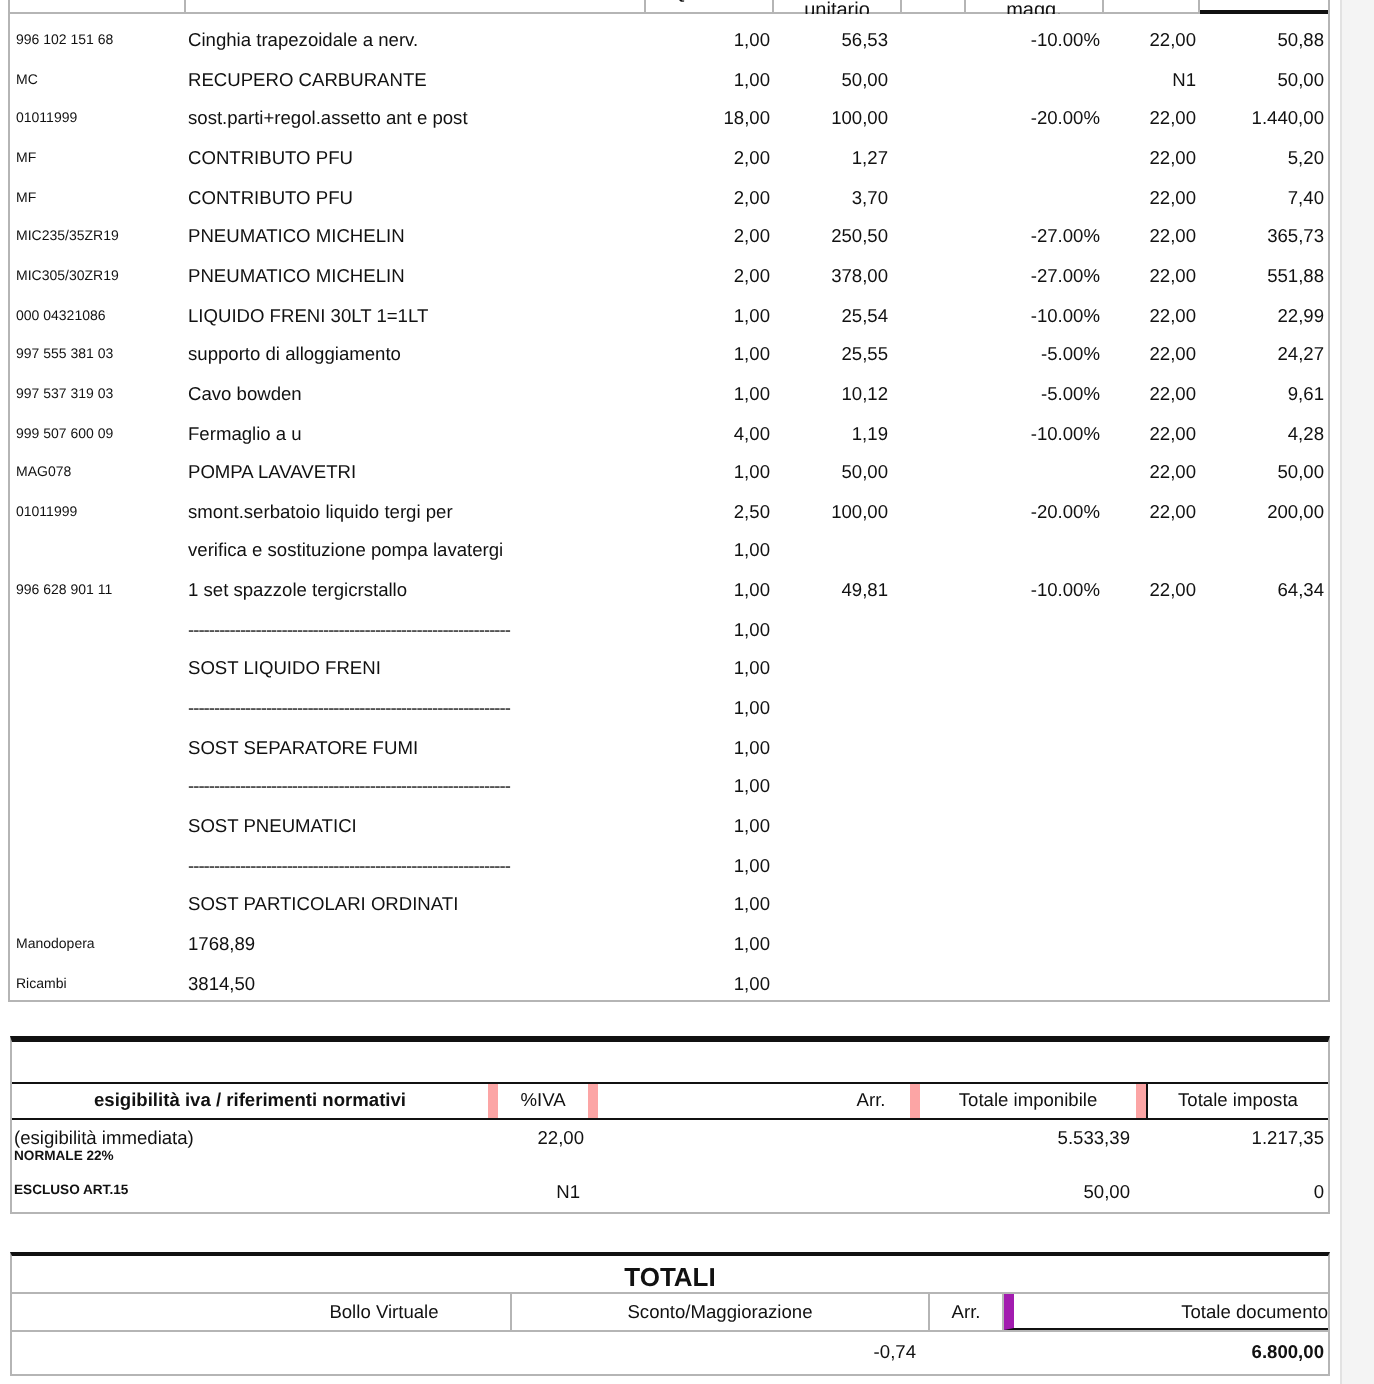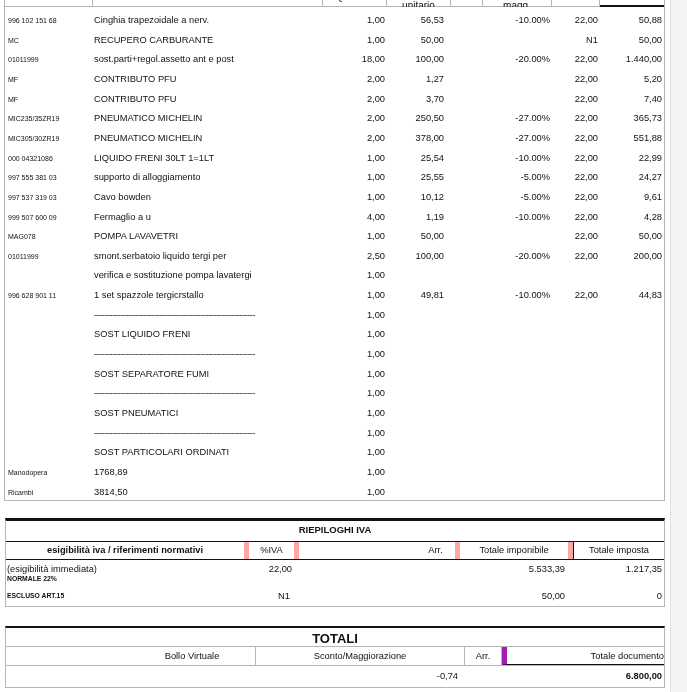--- a/index.html
+++ b/index.html
@@ -199,21 +199,21 @@
           <span class="c-iva"></span>
           <span class="c-tot"></span>
         </div>
         <div class="row" style="top: 293.1px;">
           <span class="c-code">996 628 901 11</span>
           <span class="c-desc">1 set spazzole tergicrstallo</span>
           <span class="c-qty">1,00</span>
           <span class="c-unit">49,81</span>
           <span class="c-disc">-10.00%</span>
           <span class="c-iva">22,00</span>
-          <span class="c-tot">44,83</span>
+          <span class="c-tot">64,34</span>
         </div>
         <div class="row" style="top: 312.75px;">
           <span class="c-code"></span>
           <span class="c-desc dashes">--------------------------------------------------------------</span>
           <span class="c-qty">1,00</span>
           <span class="c-unit"></span>
           <span class="c-disc"></span>
           <span class="c-iva"></span>
           <span class="c-tot"></span>
         </div>
@@ -295,21 +295,20 @@
           <span class="c-qty">1,00</span>
           <span class="c-unit"></span>
           <span class="c-disc"></span>
           <span class="c-iva"></span>
           <span class="c-tot"></span>
         </div>
       </div>
   </div>
 
   <div class="riep">
-    <div class="title">RIEPILOGHI IVA</div>
     <div class="hdr">
       <div class="hc bold" style="left:0;width:243px;">esigibilità iva / riferimenti normativi</div>
       <div class="hc" style="left:243px;width:50px;">%IVA</div>
       <div class="hc" style="left:410px;width:44px;">Arr.</div>
       <div class="hc" style="left:454px;width:113px;">Totale imponibile</div>
       <div class="hc boxed" style="left:567px;width:91px;">Totale imposta</div>
     </div>
 
     <div class="cell" style="left:1px;top:43px;">(esigibilità immediata)</div>
     <div class="cell small" style="left:1px;top:54px;">NORMALE 22%</div>

